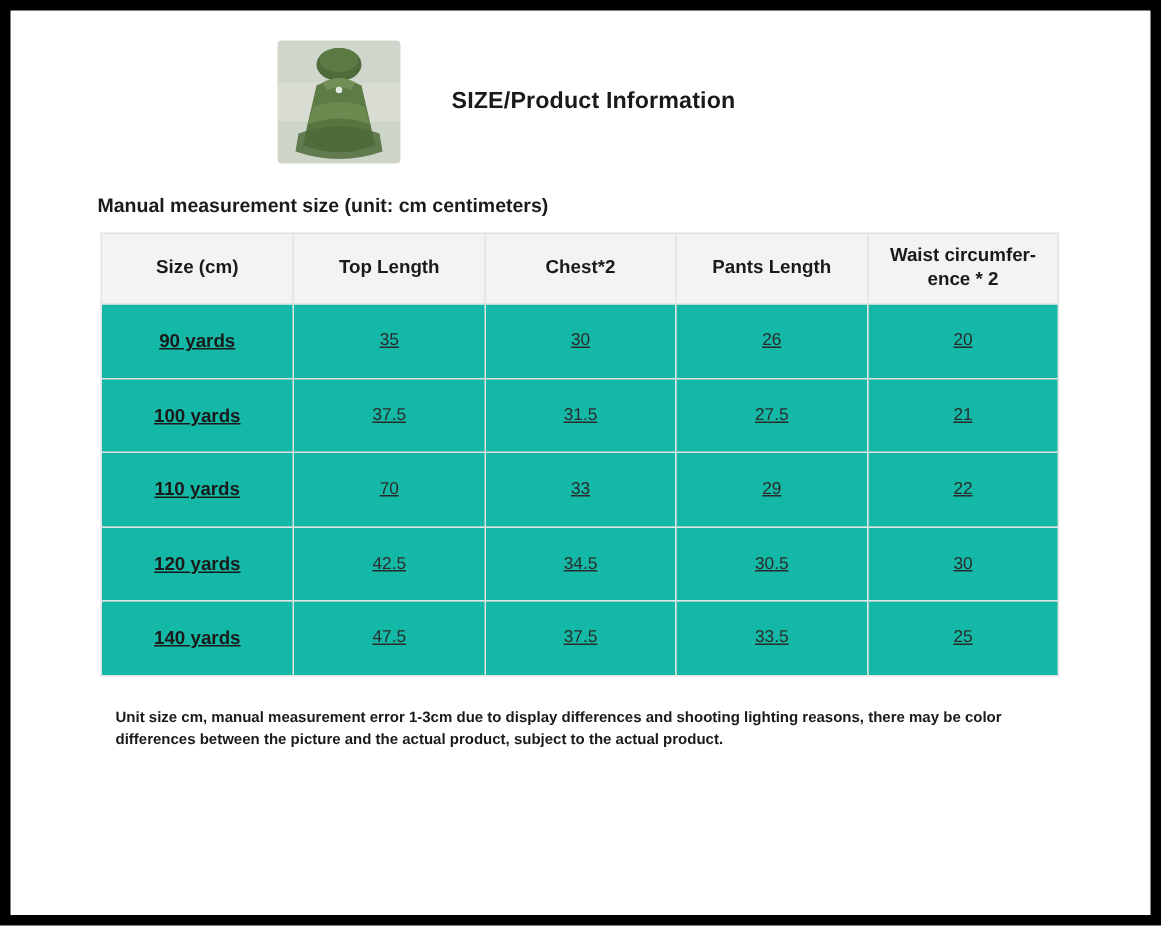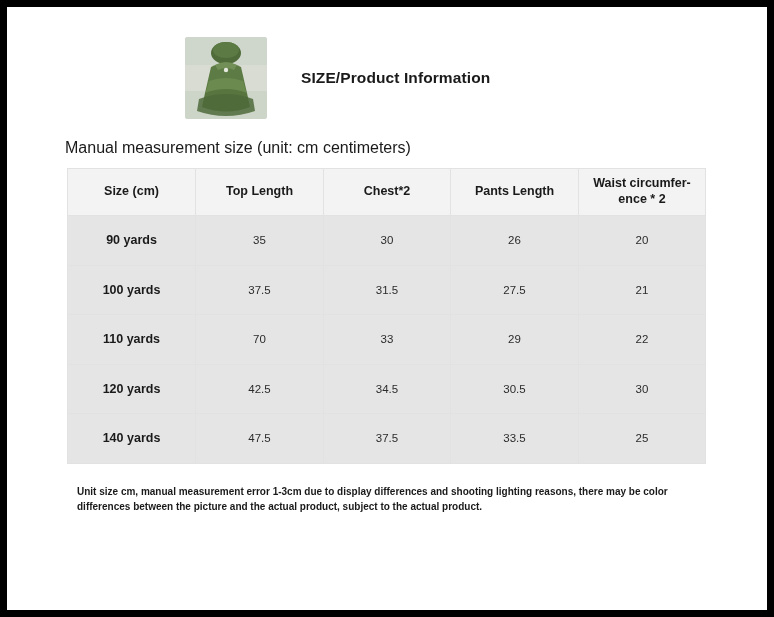--- a/index.html
+++ b/index.html
@@ -18,43 +18,43 @@
     left: 7px;
     top: 7px;
     width: 760px;
     height: 603px;
     background: #ffffff;
     box-sizing: border-box;
   }
   .header {
     display: flex;
     align-items: center;
-    padding: 30px 0 0 178px;
+    padding: 20px 0 0 178px;
   }
   .product-thumb {
     width: 82px;
     height: 82px;
     border-radius: 3px;
     overflow: hidden;
     position: relative;
     background: #dfe3d8;
     flex: 0 0 auto;
   }
   .thumb-svg { display: block; }
   .header-title {
     margin-left: 34px;
     font-size: 15.5px;
     font-weight: bold;
     color: #1a1a1a;
     letter-spacing: 0.1px;
   }
   .subtitle {
     margin: 20px 2px 0 58px;
-    font-size: 16px;
-    font-weight: normal;
+    font-size: 13px;
+    font-weight: bold;
     color: #1a1a1a;
   }
   table.size-table {
     margin: 11px 0 0 60px;
     border-collapse: collapse;
     width: 638px;
     table-layout: fixed;
     padding-left: 41px;
   }
   table.size-table th,
@@ -69,21 +69,22 @@
     font-weight: bold;
     color: #1a1a1a;
     height: 42px;
     padding: 2px 6px;
     line-height: 1.25;
   }
   table.size-table tbody td {
     height: 46.5px;
     font-size: 11.5px;
     color: #2b2b2b;
-    background: #e5e5e5;
+    background: #14b8a6;
+    text-decoration: underline;
   }
   table.size-table tbody td.rowhead {
     font-size: 12.5px;
     font-weight: bold;
     color: #1a1a1a;
   }
   .col-size { width: 128px; }
   .col-a { width: 128px; }
   .col-b { width: 127px; }
   .col-c { width: 128px; }

